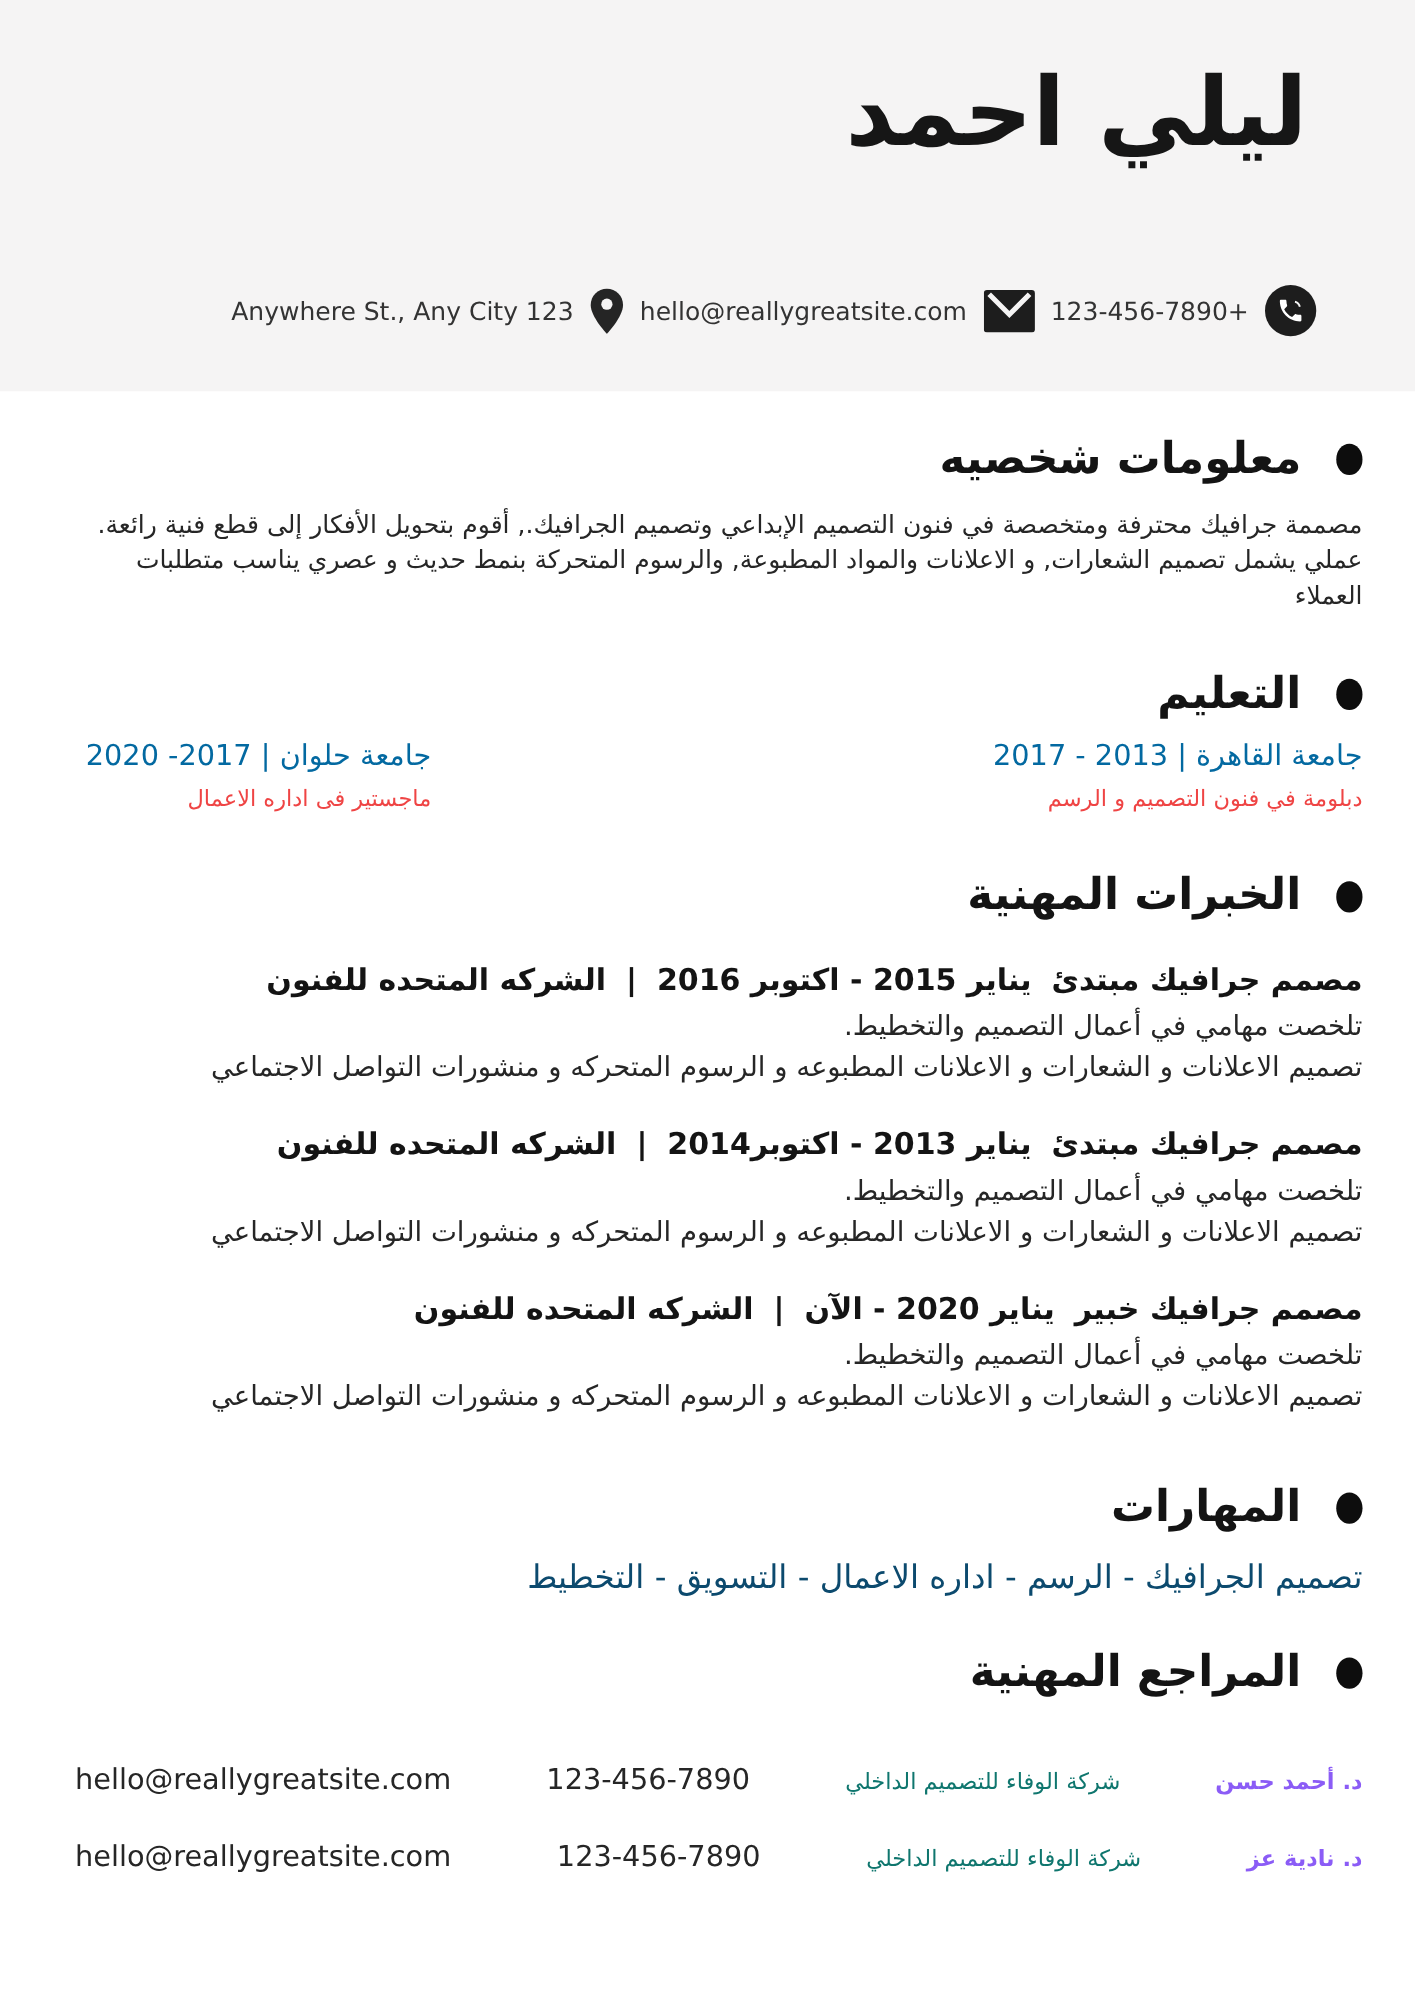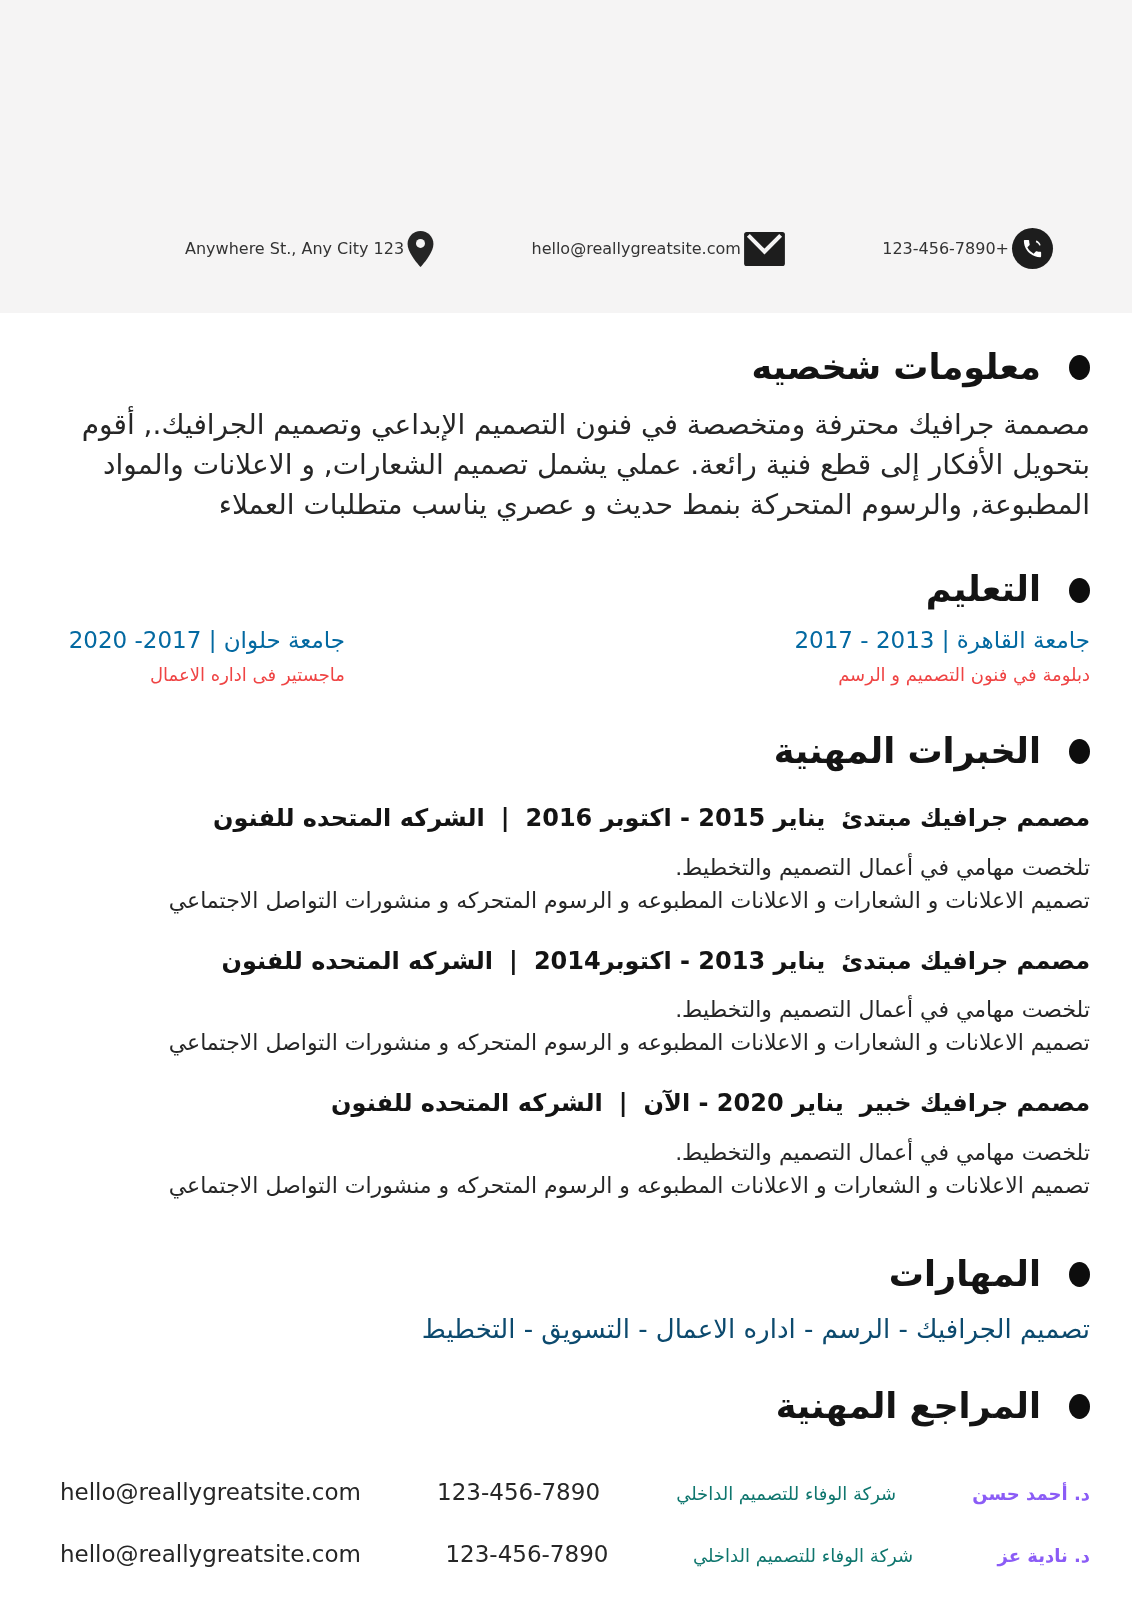--- a/index.html
+++ b/index.html
@@ -5,71 +5,72 @@
   * { margin:0; padding:0; box-sizing:border-box; }
   html,body { background:#ffffff; }
   body { font-family:"DejaVu Sans", sans-serif; color:#1f1f1f; }
   .page { position:relative; width:1132px; height:1600px; margin:0 auto; background:#ffffff; overflow:hidden; }
 
   
   .header { position:relative; width:100%; height:313px; background:#f5f4f4; }
   .name { position:absolute; top:42px; right:86px; font-size:76px; font-weight:700; line-height:1.25; color:#161616; white-space:nowrap; direction:rtl; }
   .job-subtitle { position:absolute; top:100px; right:532px; font-size:31px; font-weight:700; color:#1d1d1d; white-space:nowrap; direction:rtl; }
   .contact-row { position:absolute; left:0; right:0; bottom:44px; display:flex; justify-content:space-between; align-items:center; padding:0 79px 0 185px; }
-  .contact-item { display:flex; align-items:center; gap:3px; font-size:16px; color:#333333; white-space:nowrap;text-align:right; }
+  .contact-item { display:flex; align-items:center; gap:13px; font-size:20px; color:#333333; white-space:nowrap;text-align:right; }
   .icon-pin svg { display:block; }
   .icon-envelope svg { display:block; }
   .icon-phone { width:41px; height:41px; border-radius:50%; background:#1d1d1d; display:flex; align-items:center; justify-content:center; }
   .icon-phone svg { display:block; }
 
   
   .content { padding:32px 42px 0 60px; }
   .section-heading { display:flex; direction:rtl; align-items:center; gap:28px; }
   .bullet { flex:0 0 auto; width:21px; height:25px; background:#0d0d0d; border-radius:50%; }
   .heading-text { font-size:35px; font-weight:700; color:#141414; line-height:1.3; }
 
-  .body-text { direction:rtl; text-align:right; font-size:28px; line-height:1.44; color:#262626; margin-top:14px; }
+  .body-text { direction:rtl; text-align:right; font-size:20px; line-height:1.44; color:#262626; margin-top:14px; }
 
   
   .edu-row { display:flex; direction:rtl; margin-top:10px; }
   .edu-col { flex:1 1 50%; text-align:right; }
   .edu-col.second { padding-left:0; padding-right:0; }
   .edu-col.second .edu-inner { margin-left:auto; width:max-content; margin-right:230px; text-align:right; }
   .edu-school { font-size:23px; color:#0369a1; line-height:34px; direction:rtl; }
   .edu-degree { font-size:18px; color:#ef4444; line-height:36px; direction:rtl; }
 
   .sec-education { margin-top:42px; }
   .sec-experience { margin-top:36px; }
   .sec-skills { margin-top:50px; }
   .sec-references { margin-top:36px; }
 
   
   .job { margin-top:28px; }
   .job-title { display:flex; direction:rtl; align-items:baseline; column-gap:16px; font-size:24px; font-weight:700; color:#141414; line-height:1.35; flex-wrap:wrap; }
   .job-role { }
-  .job-desc { direction:rtl; text-align:right; font-size:22px; line-height:1.5; color:#262626; margin-top:16px; }
+  .job-desc { direction:rtl; text-align:right; font-size:22px; line-height:1.5; color:#262626; margin-top:5px; }
 
   
   .skills-line { direction:rtl; text-align:right; font-size:26px; color:#0c4a6e; margin-top:14px; line-height:1.4; }
 
   
   .ref-rows { margin-top:50px; }
   .ref-row { display:flex; direction:rtl; justify-content:space-between; align-items:baseline; margin-top:0; }
   .ref-row + .ref-row { margin-top:36px; }
   .ref-name { font-size:18px; font-weight:700; color:#8b5cf6; white-space:nowrap; direction:rtl; }
   .ref-company { font-size:18px; color:#0f766e; white-space:nowrap; direction:rtl; }
   .ref-phone { font-size:23px; color:#262626; white-space:nowrap; }
   .ref-email { font-size:23px; color:#262626; white-space:nowrap; }
 </style>
 </head>
 <body>
 
 <div class="page">
 
   <header class="header">
+    <div class="name">ليلي احمد</div>
 
     <div class="contact-row">
       <div class="contact-item">
         <span>Anywhere St., Any City 123</span>
         <span class="icon-pin">
           <svg width="27" height="38" viewBox="0 0 24 32">
             <path d="M12 0C5.6 0 0.5 5.1 0.5 11.5 0.5 20 12 32 12 32s11.5-12 11.5-20.5C23.5 5.1 18.4 0 12 0z" fill="#252525"></path>
             <circle cx="12" cy="11" r="4" fill="#f5f4f4"></circle>
           </svg>
         </span>

